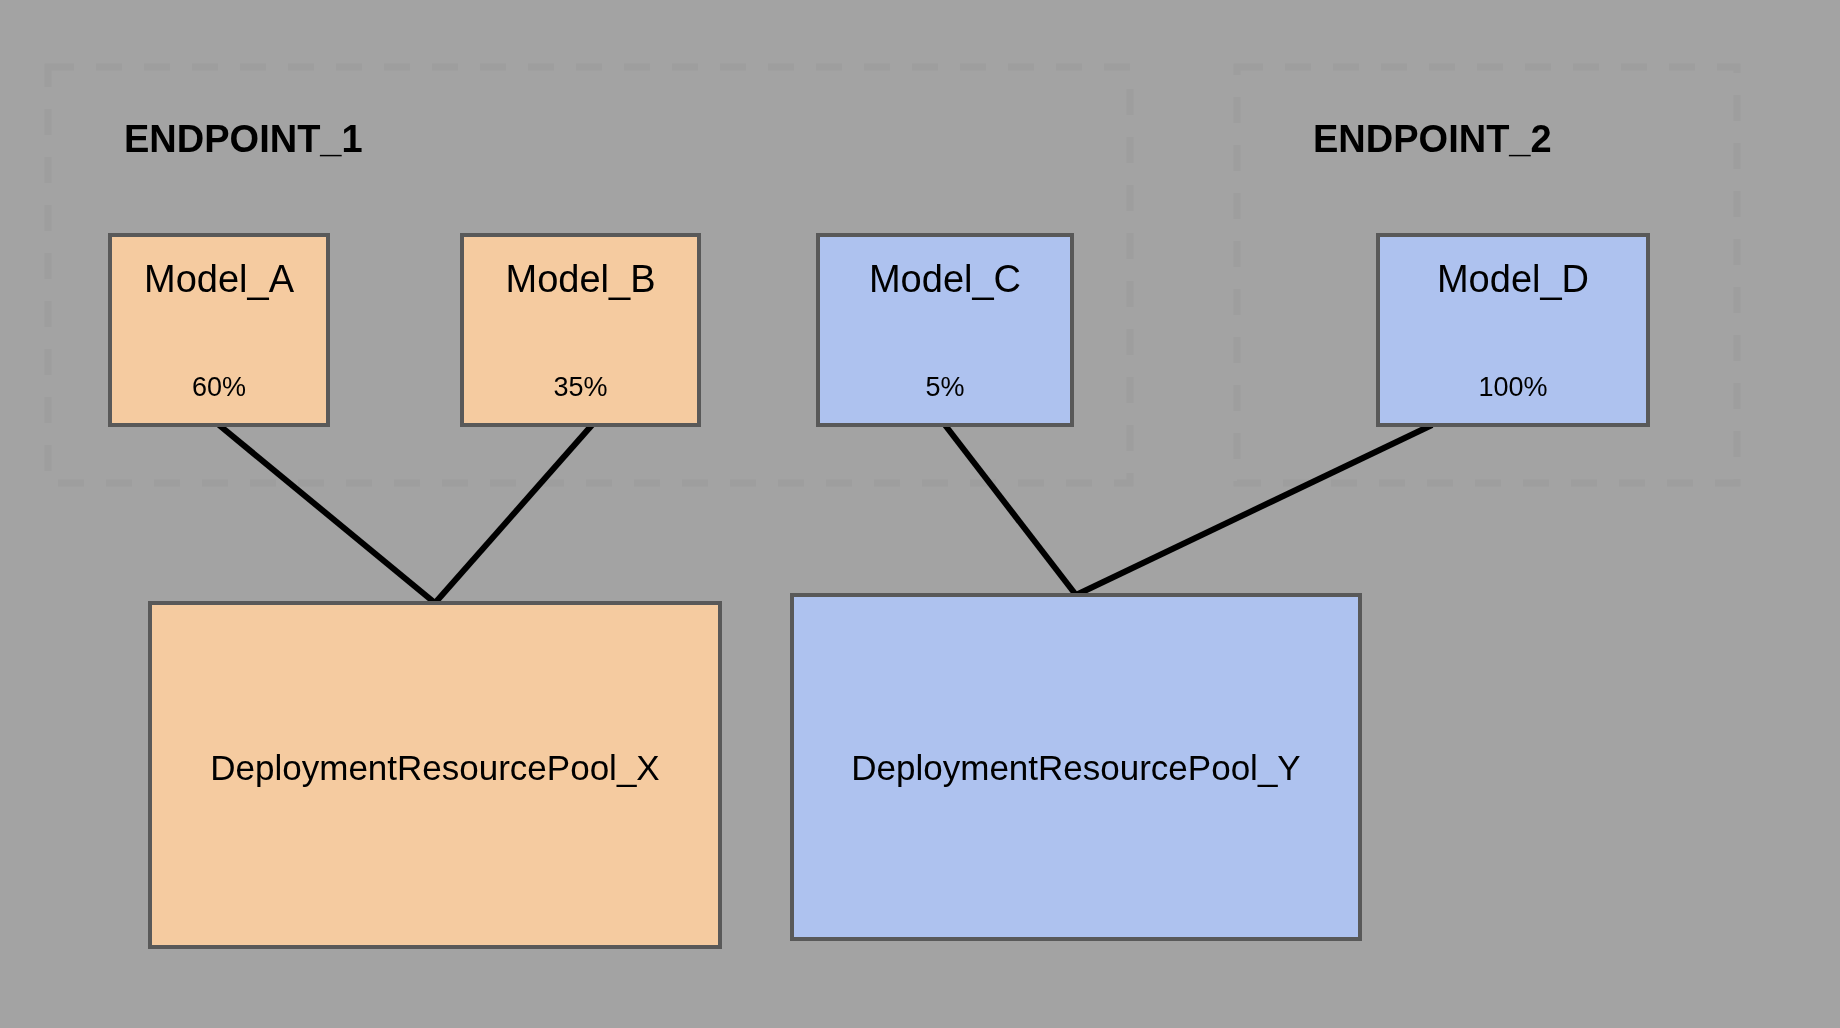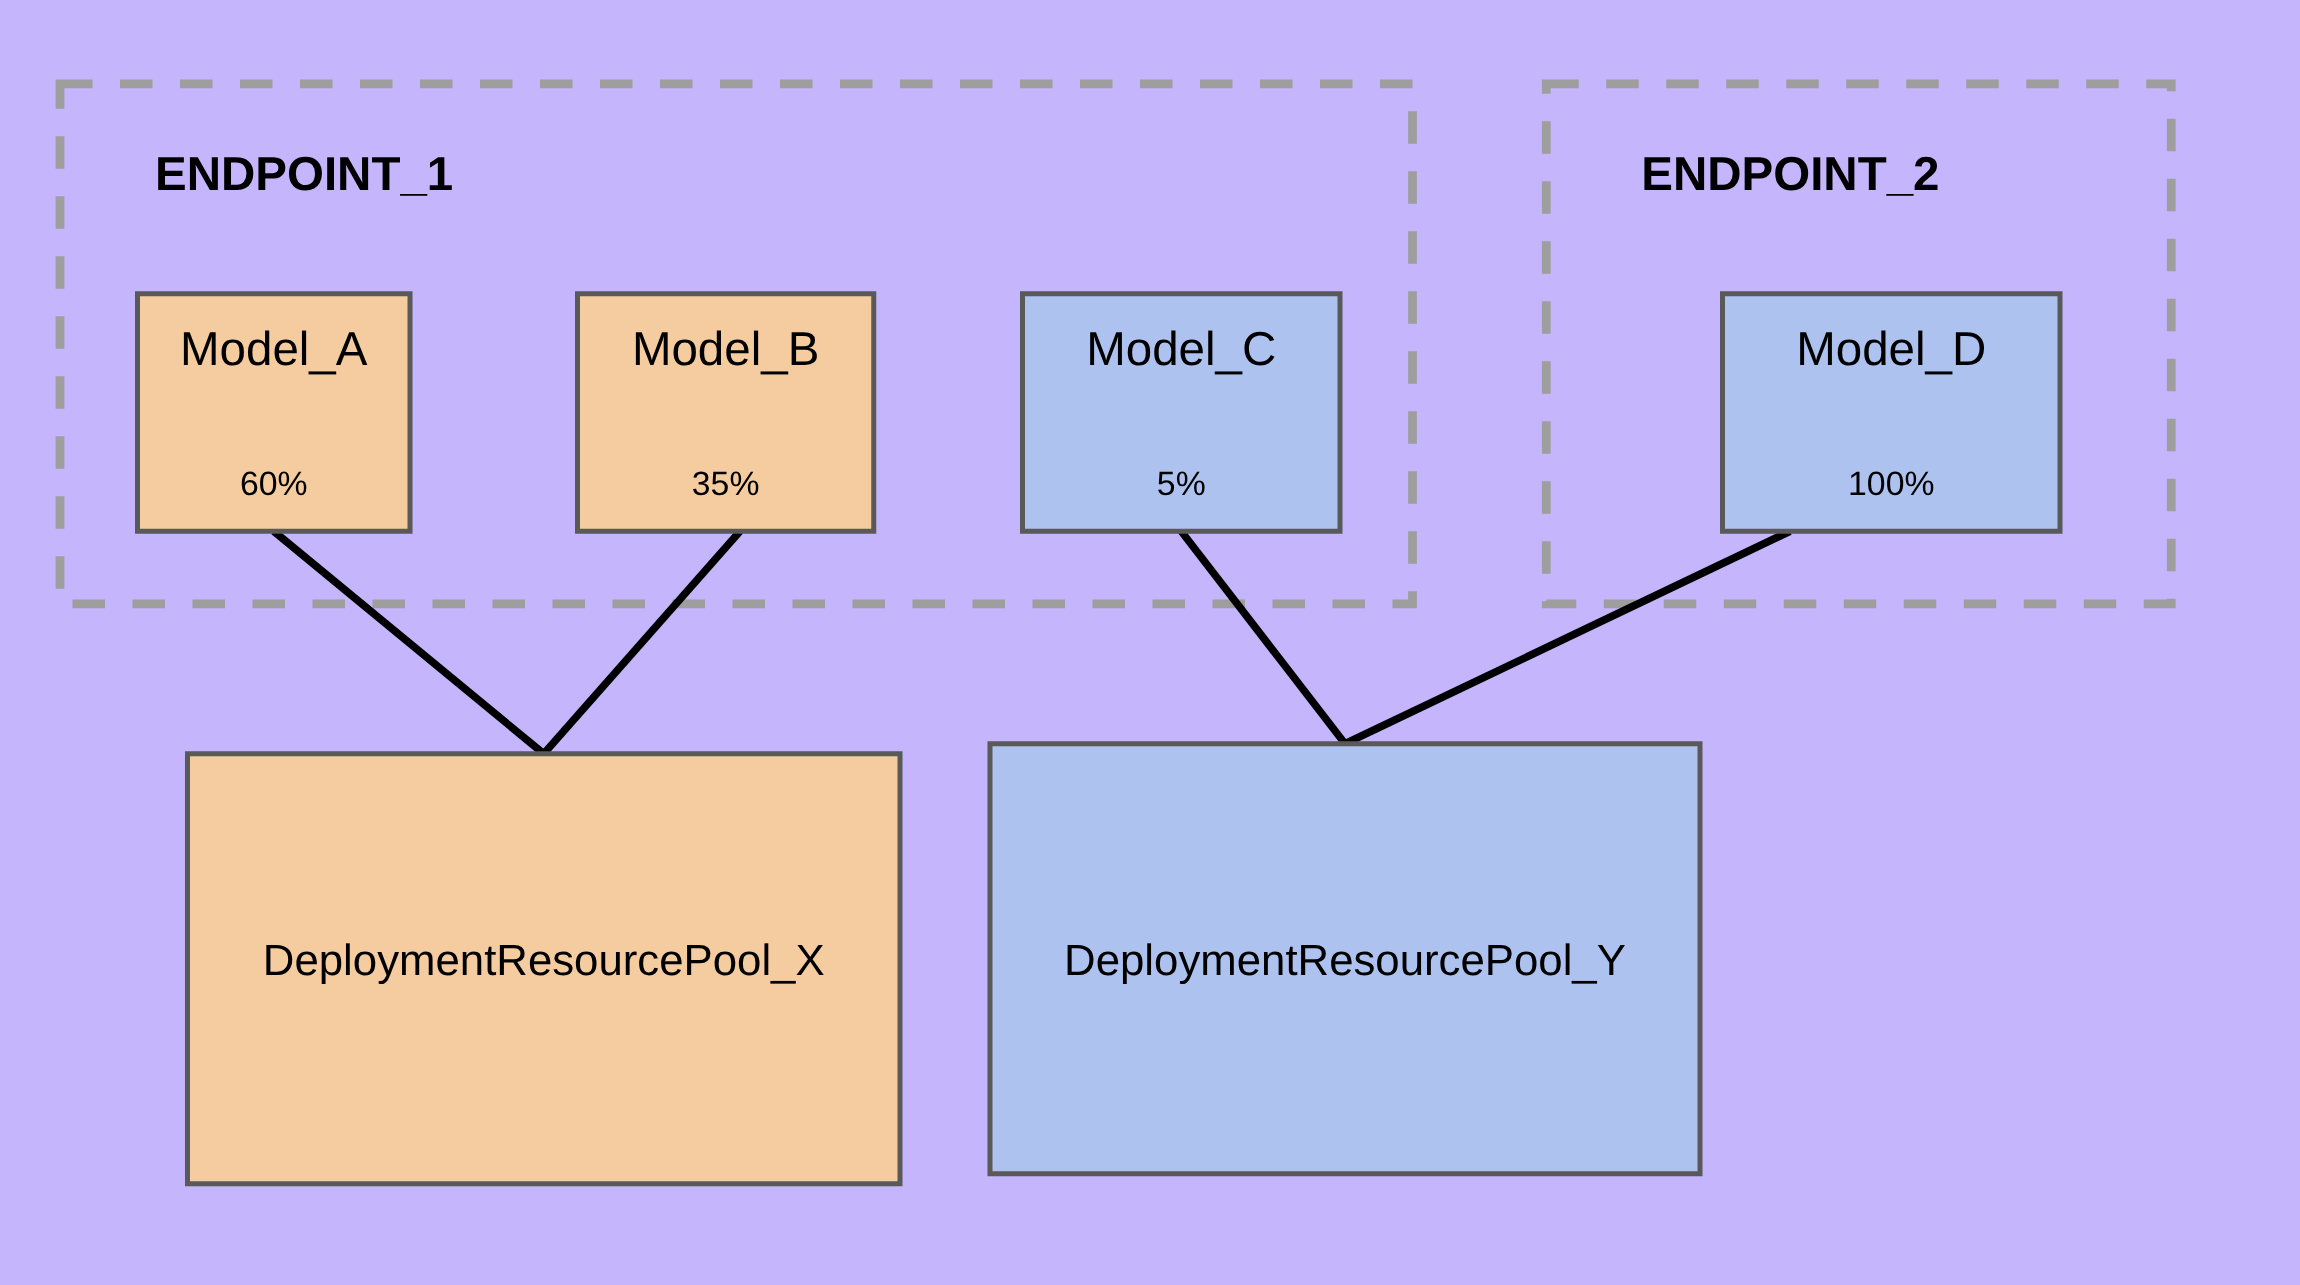--- a/index.html
+++ b/index.html
@@ -48,21 +48,21 @@
   .pool-title {
     font-family: "Liberation Sans", sans-serif;
     font-weight: normal;
     font-size: 35px;
     fill: #000000;
   }
 </style>
 </head>
 <body>
 
-<div id="diagram-root" style="background: #c4b5fd;">
+<div id="diagram-root" style="background: #a3a3a3;">
   <svg class="diagram-canvas" viewBox="0 0 1840 1028" xmlns="http://www.w3.org/2000/svg">
 
     <rect id="g0-rect" fill="none" stroke="#9E9E9E" stroke-width="7" stroke-dasharray="26 22" x="48" y="67" width="1082" height="416"></rect>
     <text class="group-label" id="g0-text" x="124" y="152">ENDPOINT_1</text>
 
     <rect id="g1-rect" fill="none" stroke="#9E9E9E" stroke-width="7" stroke-dasharray="26 22" x="1237" y="67" width="500" height="416"></rect>
     <text class="group-label" id="g1-text" x="1313" y="152">ENDPOINT_2</text>
 
     <polyline id="e0" fill="none" stroke="#000000" stroke-width="6" points="219,425 435,603"></polyline>
     <polyline id="e1" fill="none" stroke="#000000" stroke-width="6" points="592,425 435,603"></polyline>

